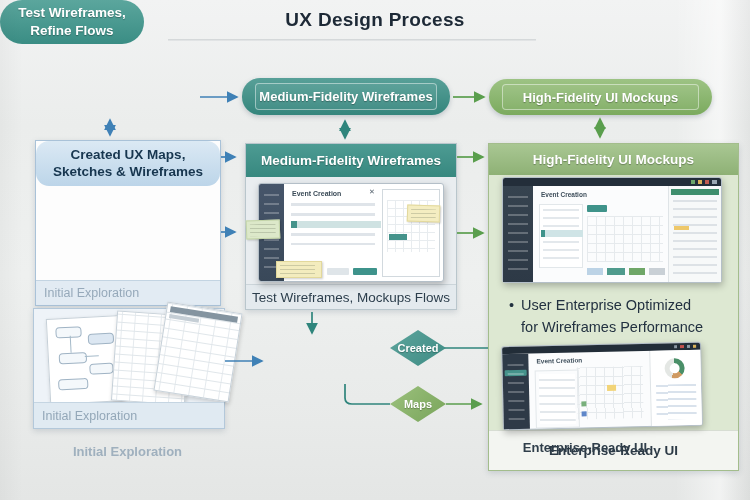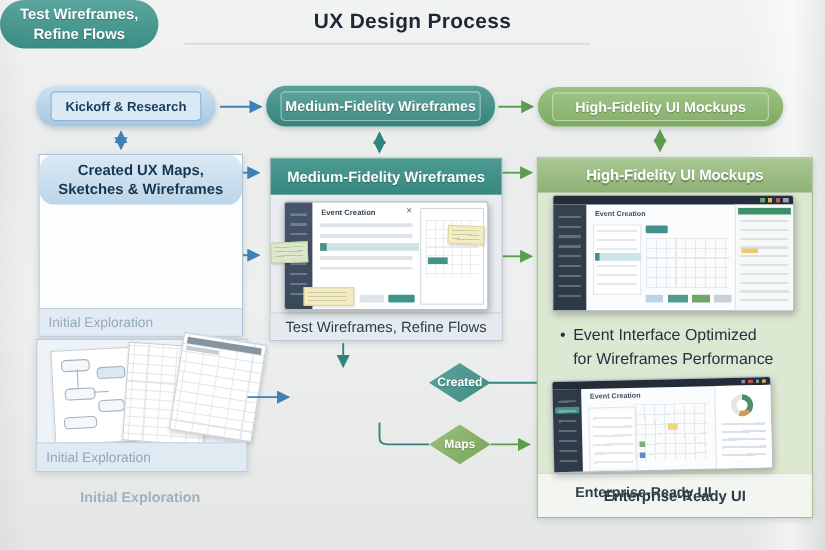--- a/index.html
+++ b/index.html
@@ -167,23 +167,20 @@
     background-image:repeating-linear-gradient(180deg,#d9e2ec 0 2px,transparent 2px 7px);}
 </style>
 </head>
 <body>
 
 <div class="stage">
 
   <div class="title">UX Design Process</div>
   <div class="title-rule"></div>
 
-  <div class="pill pill-blue">
-    <div class="pill-inner">Kickoff &amp; Research</div>
-  </div>
   <div class="pill pill-teal">
     <div class="pill-inner">Medium-Fidelity Wireframes</div>
   </div>
   <div class="pill pill-green">
     <div class="pill-inner">High-Fidelity UI Mockups</div>
   </div>
 
   <div class="panel panel-maps">
     <div class="p-head">Created UX Maps, Sketches &amp; Wireframes</div>
     <div class="p-cap">Initial Exploration</div>
@@ -224,21 +221,21 @@
     <div class="paper pp2"></div>
     <div class="paper pp3">
       <div class="hd"></div>
       <div class="hd2"></div>
     </div>
     <div class="p-cap">Initial Exploration</div>
   </div>
 
   <div class="panel panel-wire">
     <div class="p-head">Medium-Fidelity Wireframes</div>
-    <div class="p-cap">Test Wireframes, Refine Flows</div>
+    <div class="p-cap">Test Wireframes, Mockups Flows</div>
   </div>
 
   <div class="shot shot-mid">
     <div class="ms-side ticks"></div>
     <div class="ms-title">Event Creation</div>
     <div class="ms-close">✕</div>
     <div class="ms-form lines-g"></div>
     <div class="ms-hl"></div>
     <div class="ms-b1"></div>
     <div class="ms-b2"></div>
@@ -283,21 +280,21 @@
     <div class="r1-rp">
       <div class="gh"></div>
       <div class="ls"></div>
       <div class="yl"></div>
     </div>
   </div>
 
   <div class="note">
     <span class="b">•</span>
     <span>
-      <span>Event Interface Optimized</span><br>
+      <span>User Enterprise Optimized</span><br>
       <span>for Wireframes Performance</span>
     </span>
   </div>
 
   <div class="shot shot-r2">
     <div class="r2-top">
         <div class="r2-dots"></div>
       </div>
     <div class="r2-side ticks">
         <div class="r2-sel"></div>

